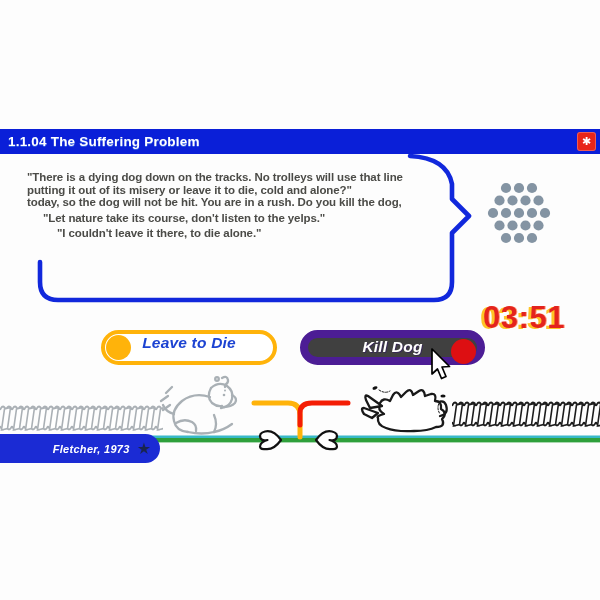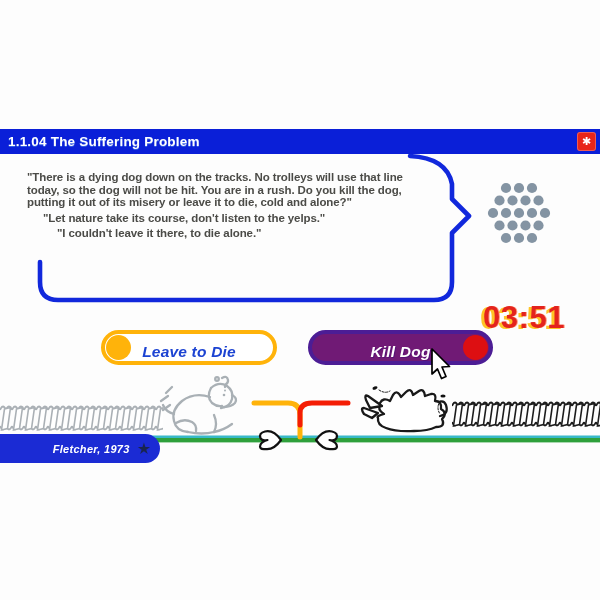--- a/index.html
+++ b/index.html
@@ -17,26 +17,26 @@
   .dialogue{position:absolute;left:27px;top:171px;color:#4b4b47;font-weight:bold;
             font-size:11.5px;line-height:12.6px;letter-spacing:-.1px;white-space:nowrap;z-index:3;}
   .dl4{margin-top:3px;padding-left:16px;}
   .dl5{margin-top:2.5px;padding-left:30px;}
   
   .timer{position:absolute;left:476px;top:256px;width:96px;text-align:center;font-size:31px;
          font-weight:bold;color:#e4231d;letter-spacing:.5px;z-index:3;
          text-shadow:-3px 1px 0 rgba(255,186,0,.85), 1px 0 0 rgba(255,60,0,.5);margin-top:44px;}
   
   .btn{position:absolute;top:330px;height:35px;border-radius:18px;box-sizing:border-box;
-       display:flex;align-items:flex-end;justify-content:center;cursor:pointer;z-index:3;}
+       display:flex;align-items:flex-start;justify-content:center;cursor:pointer;z-index:3;}
   .btn-leave{left:101px;width:176px;background:#ffffff;border:4px solid #ffb30a;}
   .btn-leave .label{color:#1c43d2;font-weight:bold;font-style:italic;font-size:15.5px;letter-spacing:.2px;}
   .cap{position:absolute;border-radius:50%;width:25px;height:25px;top:1px;}
   .cap-left{left:1px;background:#ffb30a;}
-  .btn-kill{left:308px;width:185px;background:#701a75;border:4px solid #4c1d95;}
+  .btn-kill{left:300px;width:185px;background:#404040;border:8px solid #4c1d95;}
   .btn-kill .label{color:#ffffff;font-weight:bold;font-style:italic;font-size:15.5px;letter-spacing:.2px;
                    text-shadow:1px 1px 0 rgba(40,0,120,.35);}
   .cap-right{right:1px;background:#dd0f12;}
   
   .citation{position:absolute;left:-14px;top:434px;width:174px;height:29px;background:#1b2bd4;
             border-radius:15px;display:flex;align-items:center;justify-content:flex-end;
             padding-right:9px;box-sizing:border-box;gap:7px;z-index:4;cursor:pointer;}
   .citation-text{color:#ffffff;font-size:11px;font-weight:bold;font-style:italic;letter-spacing:.3px;}
   .citation-star{color:#1a2550;font-size:16px;line-height:16px;}
   
@@ -141,22 +141,22 @@
 
   <div class="titlebar">
     <span class="titlebar-text">1.1.04 The Suffering Problem</span>
     <div class="close-btn">
       <span>✱</span>
     </div>
   </div>
 
   <div class="dialogue">
     <div>"There is a dying dog down on the tracks. No trolleys will use that line</div>
+    <div>putting it out of its misery or leave it to die, cold and alone?"</div>
     <div>today, so the dog will not be hit. You are in a rush. Do you kill the dog,</div>
-    <div>putting it out of its misery or leave it to die, cold and alone?"</div>
     <div class="dl4">"Let nature take its course, don't listen to the yelps."</div>
     <div class="dl5">"I couldn't leave it there, to die alone."</div>
   </div>
 
   <div class="timer">03:51</div>
 
   <div class="btn btn-leave">
     <div class="cap cap-left"></div>
     <span class="label">Leave to Die</span>
   </div>

